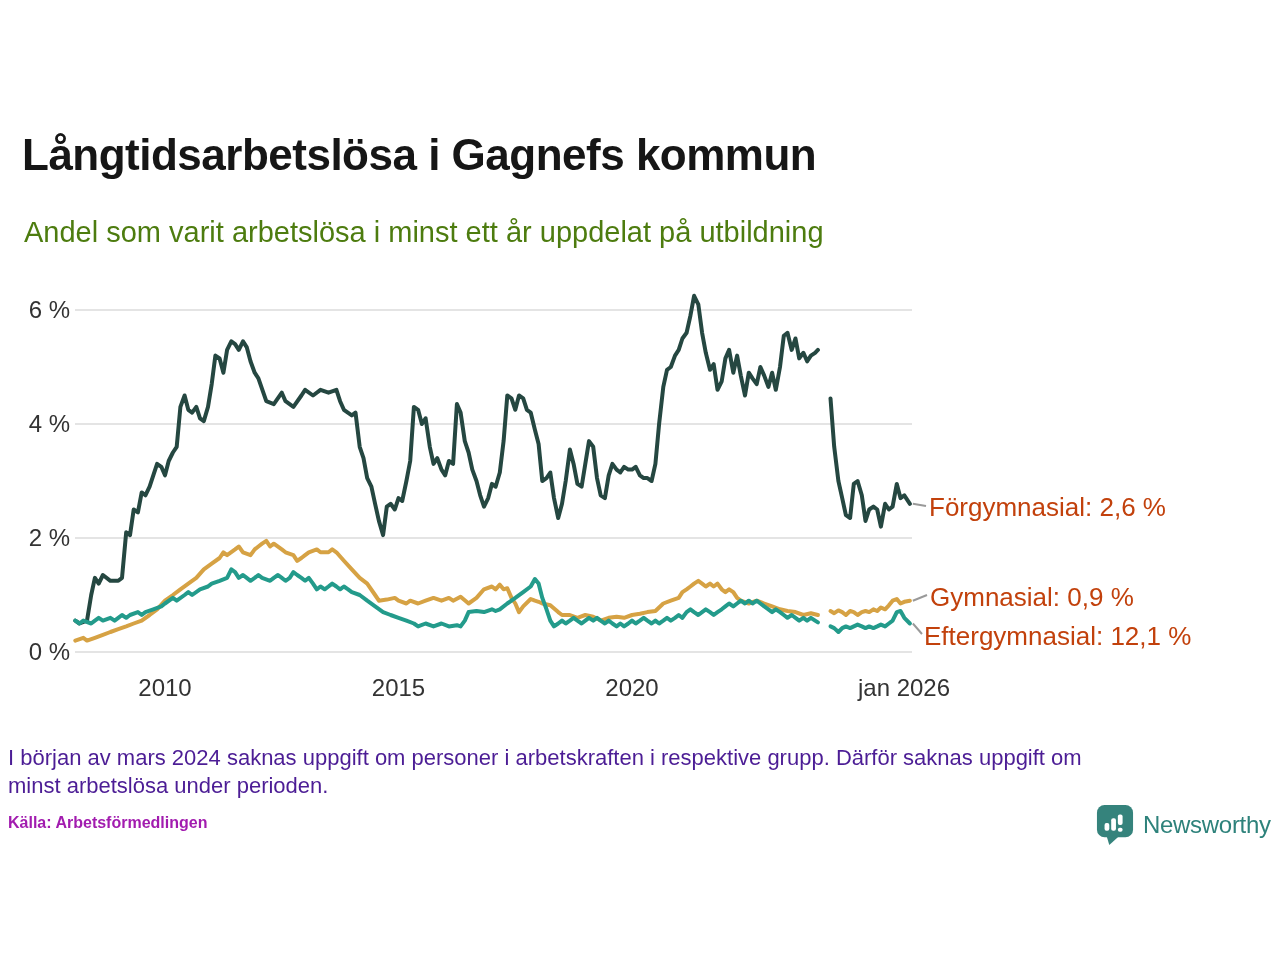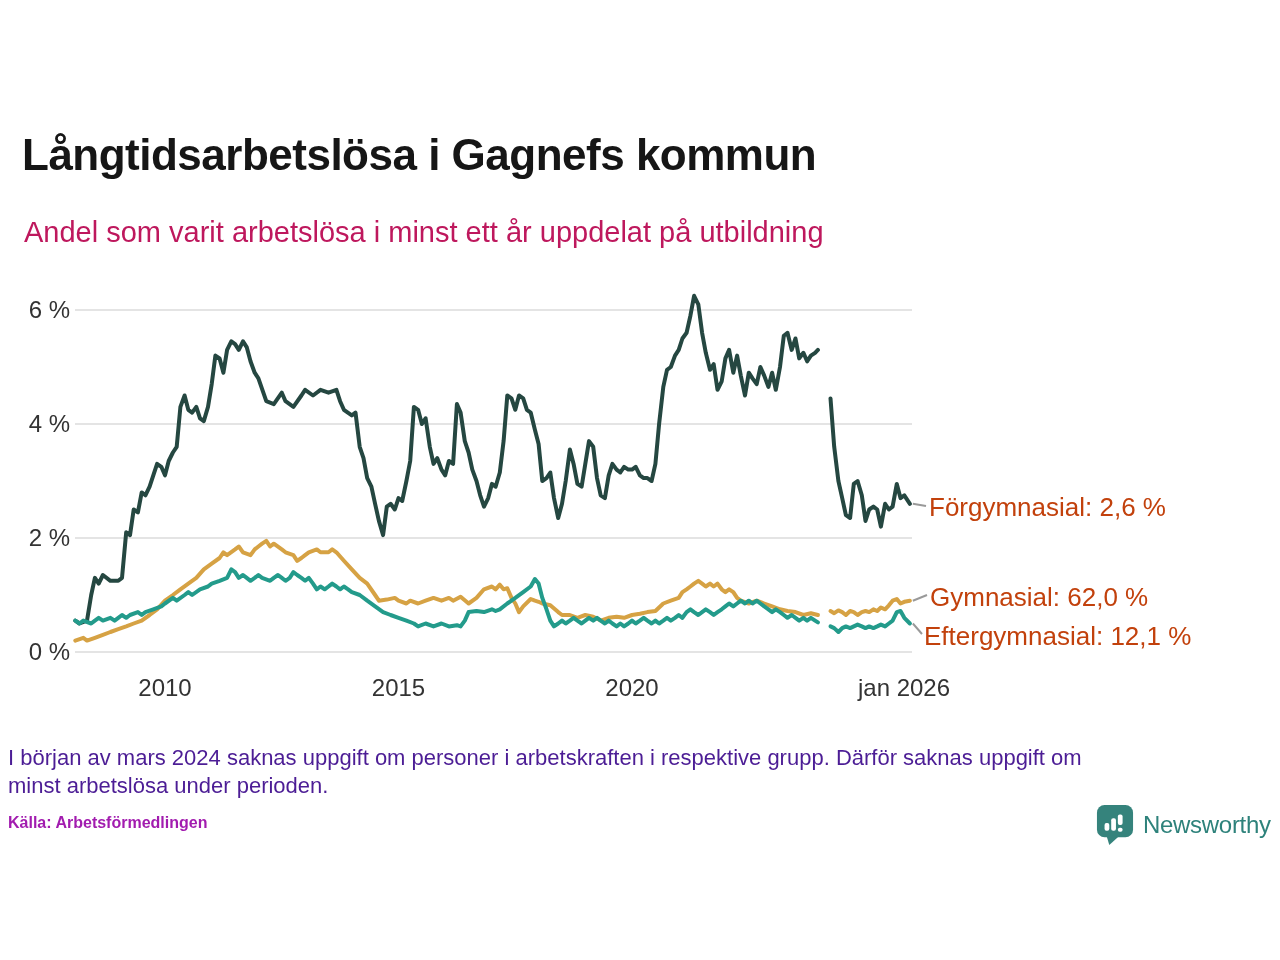--- a/index.html
+++ b/index.html
@@ -6,21 +6,21 @@
   .canvas{
     position:relative;width:1280px;height:872px;background:#ffffff;
     font-family:"Liberation Sans","DejaVu Sans",sans-serif;overflow:hidden;text-align:center;
   }
   .title{
     position:absolute;left:22px;top:130px;font-size:44px;font-weight:700;
     color:#161616;letter-spacing:-0.5px;white-space:nowrap;margin:0;
   }
   .subtitle{
     position:absolute;left:24px;top:216px;font-size:29px;font-weight:400;
-    color:#be185d;white-space:nowrap;
+    color:#4d7c0f;white-space:nowrap;
   }
   svg text{font-family:"Liberation Sans","DejaVu Sans",sans-serif;fill:#333;font-size:24px;}
   .series-label{
     position:absolute;font-size:26px;color:#c2410c;white-space:nowrap;line-height:30px;
   }
   .footnote{
     position:absolute;left:8px;font-size:22px;color:#4c1d95;line-height:28px;white-space:nowrap;
   }
   .source{
     position:absolute;left:8px;top:814px;font-size:16px;color:#a21caf;white-space:nowrap;font-weight:bold;
@@ -58,21 +58,21 @@
       <path d="M75.3 640.6 L83.3 637.8 L87.0 640.6 L94.9 637.8 L102.9 634.9 L110.4 632.0 L118.3 629.2 L126.2 626.4 L133.7 623.5 L141.7 620.6 L149.6 615.0 L157.1 609.3 L165.0 600.7 L172.9 595.0 L180.4 589.3 L188.3 583.6 L196.3 577.9 L203.8 569.4 L211.7 563.6 L219.6 558.0 L223.4 552.3 L227.1 555.1 L235.1 549.4 L238.8 546.5 L243.0 552.3 L250.5 555.1 L254.7 549.4 L258.4 546.5 L262.1 543.7 L266.3 540.9 L270.1 546.5 L273.8 543.7 L281.8 549.4 L285.5 552.3 L293.4 555.1 L297.2 560.8 L301.4 558.0 L305.1 555.1 L308.8 552.3 L316.8 549.4 L320.5 552.3 L328.5 552.3 L332.2 549.4 L336.4 552.3 L343.9 560.8 L351.8 569.4 L359.7 577.9 L367.2 583.6 L375.1 595.0 L378.9 600.7 L386.8 599.6 L394.8 597.9 L398.5 600.7 L406.4 603.5 L410.2 600.7 L418.1 603.5 L425.6 600.7 L433.5 597.9 L441.5 600.7 L448.9 597.9 L453.1 600.7 L460.6 596.7 L468.6 603.5 L476.5 597.9 L484.0 589.3 L491.9 586.5 L495.6 589.3 L499.8 584.7 L503.6 589.3 L507.3 588.2 L511.5 597.9 L515.3 603.5 L519.0 612.1 L523.2 606.4 L530.7 599.0 L534.9 600.7 L538.6 601.8 L542.3 603.5 L550.3 605.3 L558.2 612.1 L562.0 615.0 L569.9 615.0 L577.4 617.8 L585.3 615.0 L593.2 616.7 L600.7 620.6 L608.7 617.8 L616.6 616.7 L624.1 617.8 L632.0 615.0 L639.9 613.8 L647.4 612.1 L655.4 611.0 L663.3 603.5 L670.8 600.7 L678.7 597.9 L682.4 592.1 L686.6 589.3 L690.4 586.5 L694.1 583.6 L698.3 580.8 L702.1 583.6 L705.8 586.5 L710.0 583.6 L713.7 586.5 L717.5 583.6 L721.7 589.3 L725.4 592.1 L729.1 589.3 L733.3 592.1 L737.1 597.9 L740.8 600.7 L748.8 603.5 L756.7 600.7 L764.2 603.5 L772.1 606.4 L780.0 609.3 L787.5 611.0 L795.5 612.1 L803.4 615.0 L810.9 613.2 L817.9 615.0" fill="none" stroke="#d6a244" stroke-width="4" stroke-linejoin="round" stroke-linecap="round"></path>
       <path d="M830.5 611.0 L834.2 613.2 L838.4 610.4 L842.2 612.1 L845.9 615.0 L850.1 611.0 L853.8 612.1 L857.6 615.0 L861.8 612.1 L865.5 611.0 L869.2 612.1 L873.4 609.3 L877.2 611.0 L880.9 607.5 L885.1 609.3 L888.9 605.3 L892.6 600.7 L896.8 599.0 L900.5 603.5 L904.3 601.8 L909.9 600.7" fill="none" stroke="#d6a244" stroke-width="4" stroke-linejoin="round" stroke-linecap="round"></path>
       <path d="M75.3 620.6 L79.5 623.5 L83.3 620.6 L91.2 623.5 L94.9 620.6 L98.7 617.8 L102.9 620.6 L110.4 617.8 L114.6 620.6 L118.3 617.8 L122.0 615.0 L126.2 617.8 L130.0 615.0 L137.9 612.1 L141.7 615.0 L145.4 612.1 L153.3 609.3 L161.3 606.4 L165.0 603.5 L172.9 597.9 L176.7 600.7 L184.6 595.0 L188.3 592.1 L192.1 595.0 L200.0 589.3 L208.0 586.5 L211.7 583.6 L219.6 580.8 L227.1 577.9 L231.3 569.4 L235.1 572.2 L238.8 577.9 L243.0 575.0 L246.7 577.9 L250.5 580.8 L254.7 577.9 L258.4 575.0 L262.1 577.9 L270.1 580.8 L273.8 577.9 L278.0 575.0 L281.8 577.9 L285.5 580.8 L289.7 577.9 L293.4 572.2 L297.2 575.0 L301.4 577.9 L305.1 580.8 L308.8 577.9 L313.0 583.6 L316.8 589.3 L320.5 586.5 L324.7 589.3 L328.5 586.5 L332.2 583.6 L336.4 586.5 L340.1 589.3 L343.9 586.5 L348.1 589.3 L351.8 592.1 L359.7 595.0 L367.2 600.7 L375.1 606.4 L383.1 612.1 L390.6 615.0 L398.5 617.8 L406.4 620.6 L413.9 623.5 L418.1 626.4 L425.6 623.5 L433.5 626.4 L441.5 623.5 L448.9 626.4 L456.9 625.2 L460.6 626.4 L464.8 620.6 L468.6 612.1 L476.5 611.0 L484.0 612.1 L491.9 609.3 L495.6 611.0 L499.8 609.3 L507.3 603.5 L515.3 597.9 L523.2 592.1 L530.7 586.5 L534.9 579.0 L538.6 583.6 L542.3 597.9 L546.5 609.3 L550.3 620.6 L554.0 626.4 L558.2 623.5 L562.0 620.6 L565.7 623.5 L569.9 620.6 L573.6 617.8 L577.4 620.6 L581.6 623.5 L585.3 620.6 L589.0 617.8 L593.2 620.6 L597.0 617.8 L600.7 620.6 L604.9 623.5 L608.7 620.6 L612.4 623.5 L616.6 626.4 L620.3 623.5 L624.1 626.4 L628.3 623.5 L632.0 620.6 L635.7 623.5 L639.9 620.6 L643.7 617.8 L647.4 620.6 L651.6 623.5 L655.4 620.6 L659.1 623.5 L663.3 620.6 L667.0 617.8 L670.8 620.6 L675.0 617.8 L678.7 615.0 L682.4 617.8 L686.6 612.1 L690.4 609.3 L694.1 612.1 L698.3 615.0 L702.1 612.1 L705.8 609.3 L710.0 612.1 L713.7 615.0 L717.5 612.1 L721.7 609.3 L725.4 606.4 L729.1 603.5 L733.3 606.4 L737.1 603.5 L740.8 600.7 L745.0 603.5 L748.8 600.7 L752.5 603.5 L756.7 600.7 L760.4 603.5 L764.2 606.4 L768.4 609.3 L772.1 612.1 L775.8 609.3 L780.0 612.1 L783.8 615.0 L787.5 617.8 L791.7 615.0 L795.5 617.8 L799.2 620.6 L803.4 617.8 L807.1 620.6 L810.9 617.8 L815.1 620.6 L817.9 622.4" fill="none" stroke="#239b8b" stroke-width="4" stroke-linejoin="round" stroke-linecap="round"></path>
       <path d="M830.5 626.4 L834.2 628.1 L838.4 632.0 L842.2 628.1 L845.9 626.4 L850.1 628.1 L853.8 626.4 L857.6 624.6 L861.8 626.4 L865.5 628.1 L869.2 626.4 L873.4 628.1 L877.2 626.4 L880.9 624.6 L885.1 626.4 L888.9 623.5 L892.6 620.6 L896.8 612.1 L900.5 611.0 L904.3 617.8 L909.9 623.5" fill="none" stroke="#239b8b" stroke-width="4" stroke-linejoin="round" stroke-linecap="round"></path>
       <line x1="912.8650000000022" y1="503.79999999999995" x2="926" y2="506" stroke="#999999" stroke-width="2"></line>
       <line x1="912.8650000000022" y1="600.7" x2="927" y2="595" stroke="#999999" stroke-width="2"></line>
       <line x1="912.8650000000022" y1="623.5" x2="922" y2="634" stroke="#999999" stroke-width="2"></line>
     </svg>
 
   <div class="series-label" style="left:929px;top:492px;">Förgymnasial: 2,6 %</div>
-  <div class="series-label" style="left:930px;top:582px;">Gymnasial: 62,0 %</div>
+  <div class="series-label" style="left:930px;top:582px;">Gymnasial: 0,9 %</div>
   <div class="series-label" style="left:924px;top:621px;">Eftergymnasial: 12,1 %</div>
 
   <div class="footnote" style="top:744px;">I början av mars 2024 saknas uppgift om personer i arbetskraften i respektive grupp. Därför saknas uppgift om</div>
   <div class="footnote" style="top:772px;">minst arbetslösa under perioden.</div>
 
   <div class="source">Källa: Arbetsförmedlingen</div>
 
   <div class="brand">
     <span style="display:inline-block;width:38px;height:42px;">
       <svg width="38" height="42" viewBox="0 0 40 44">

